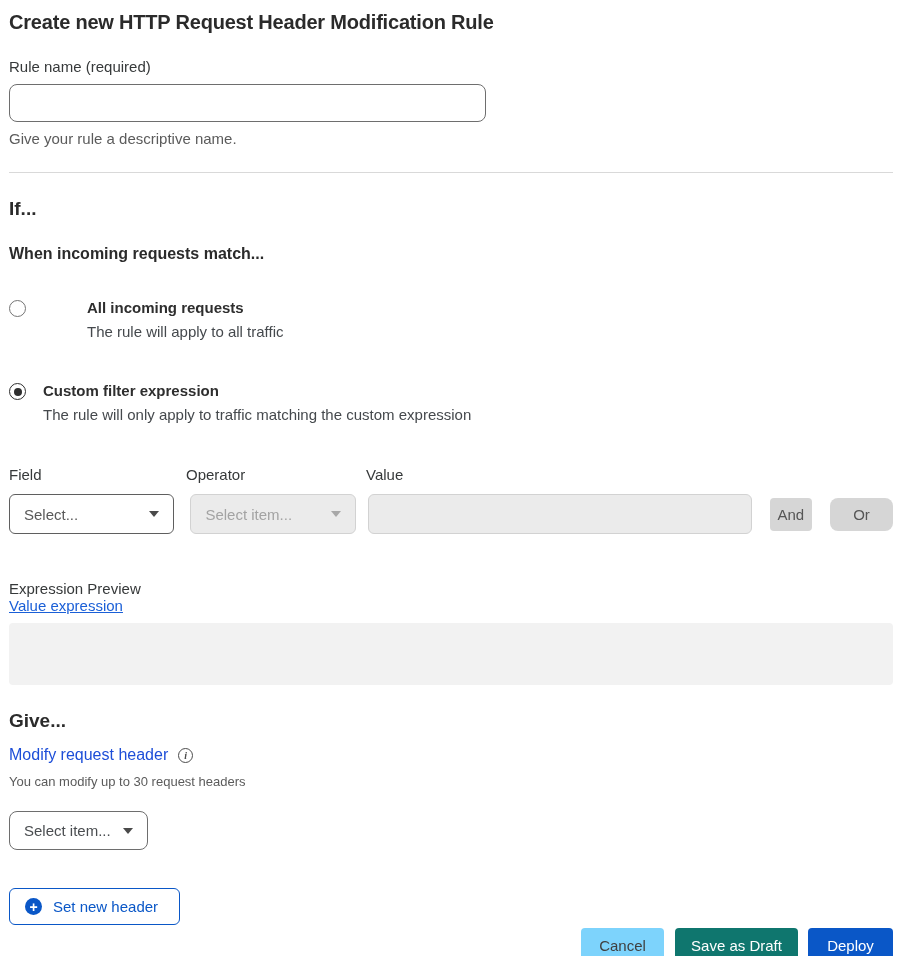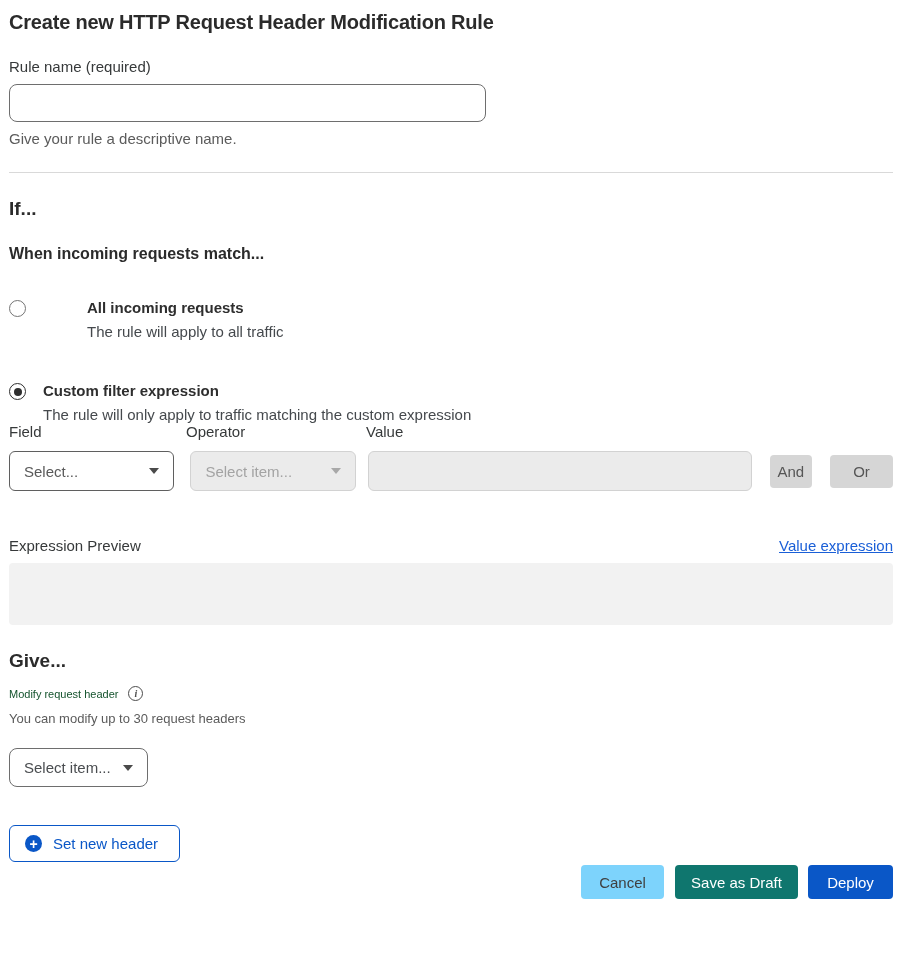--- a/index.html
+++ b/index.html
@@ -40,21 +40,21 @@
     margin-right: 17px; margin-top: 1px; flex: none; position: relative;
   }
   .radio-circle.selected { border-color: #2e2e2e; }
   .radio-circle.selected::after {
     content: ""; position: absolute; left: 3.5px; top: 3.5px;
     width: 8px; height: 8px; border-radius: 50%; background: #2e2e2e;
   }
   .radio-label { font-size: 15px; font-weight: 700; color: #2e2e2e; line-height: 18px; }
   .radio-desc { font-size: 15px; color: #45494d; margin-top: 6px; }
 
-  .builder-labels { display: flex; font-size: 15px; color: #36393a; }
+  .builder-labels { display: flex; margin-top: 43px; font-size: 15px; color: #36393a; }
   .builder-labels .lab-field { width: 177px; }
   .builder-labels .lab-operator { width: 180px; }
 
   .builder-row { display: flex; align-items: center; margin-top: 11px; }
   .select-control {
     height: 40px; border: 1px solid #5f5f5f; background: #fff; border-radius: 6px;
     display: flex; align-items: center; justify-content: space-between;
     padding: 0 14px; font-size: 15px; color: #595959; cursor: pointer;
   }
   .field-select { width: 168px; margin-right: 16px; }
@@ -64,29 +64,29 @@
   .value-input {
     width: 391px; height: 40px; background: #ebebeb;
     border: 1px solid #d2d2d2; border-radius: 6px; margin-right: 18px;
     font-family: "Liberation Sans", sans-serif;
   }
   .conj-btn {
     height: 33px; background: #d6d6d6; color: #565656; border: none; border-radius: 4px;
     font-size: 15px; font-family: "Liberation Sans", sans-serif; cursor: pointer;
   }
   .and-btn { width: 43px; }
-  .or-btn { width: 64px; margin-left: 18px; }
+  .or-btn { width: 64px; margin-left: 18px; border-radius: 8px; }
 
-  .preview-row { display: flex; justify-content: space-between; align-items: baseline; margin-top: 46px; }
+  .preview-row { display: flex; justify-content: space-between; align-items: baseline; margin-top: 46px; flex-direction: column; }
   .preview-label { font-size: 15px; color: #36393a; }
   .edit-link { font-size: 15px; color: #1a5fd7; text-decoration: underline; cursor: pointer; }
   .preview-box { margin-top: 9px; height: 62px; width: 884px; background: #f2f2f2; border-radius: 4px; }
 
   .modify-row { display: flex; align-items: center; margin-top: 14px; }
-  .modify-label { font-size: 11px; color: #14532d; }
+  .modify-label { font-size: 16px; color: #1d4ed8; }
   .info-icon {
     margin-left: 10px; width: 15px; height: 15px; border-radius: 50%;
     border: 1px solid #4c4c4c; color: #4c4c4c; font-size: 10px; line-height: 13px;
     display: flex; align-items: center; justify-content: center; cursor: pointer;
     font-family: "Liberation Serif", serif; font-style: italic; font-weight: 700;
   }
   .modify-helper { margin-top: 10px; font-size: 13px; color: #5b5b5b; }
 
   .then-select {
     margin-top: 22px; width: 139px; height: 39px; border-radius: 8px;

